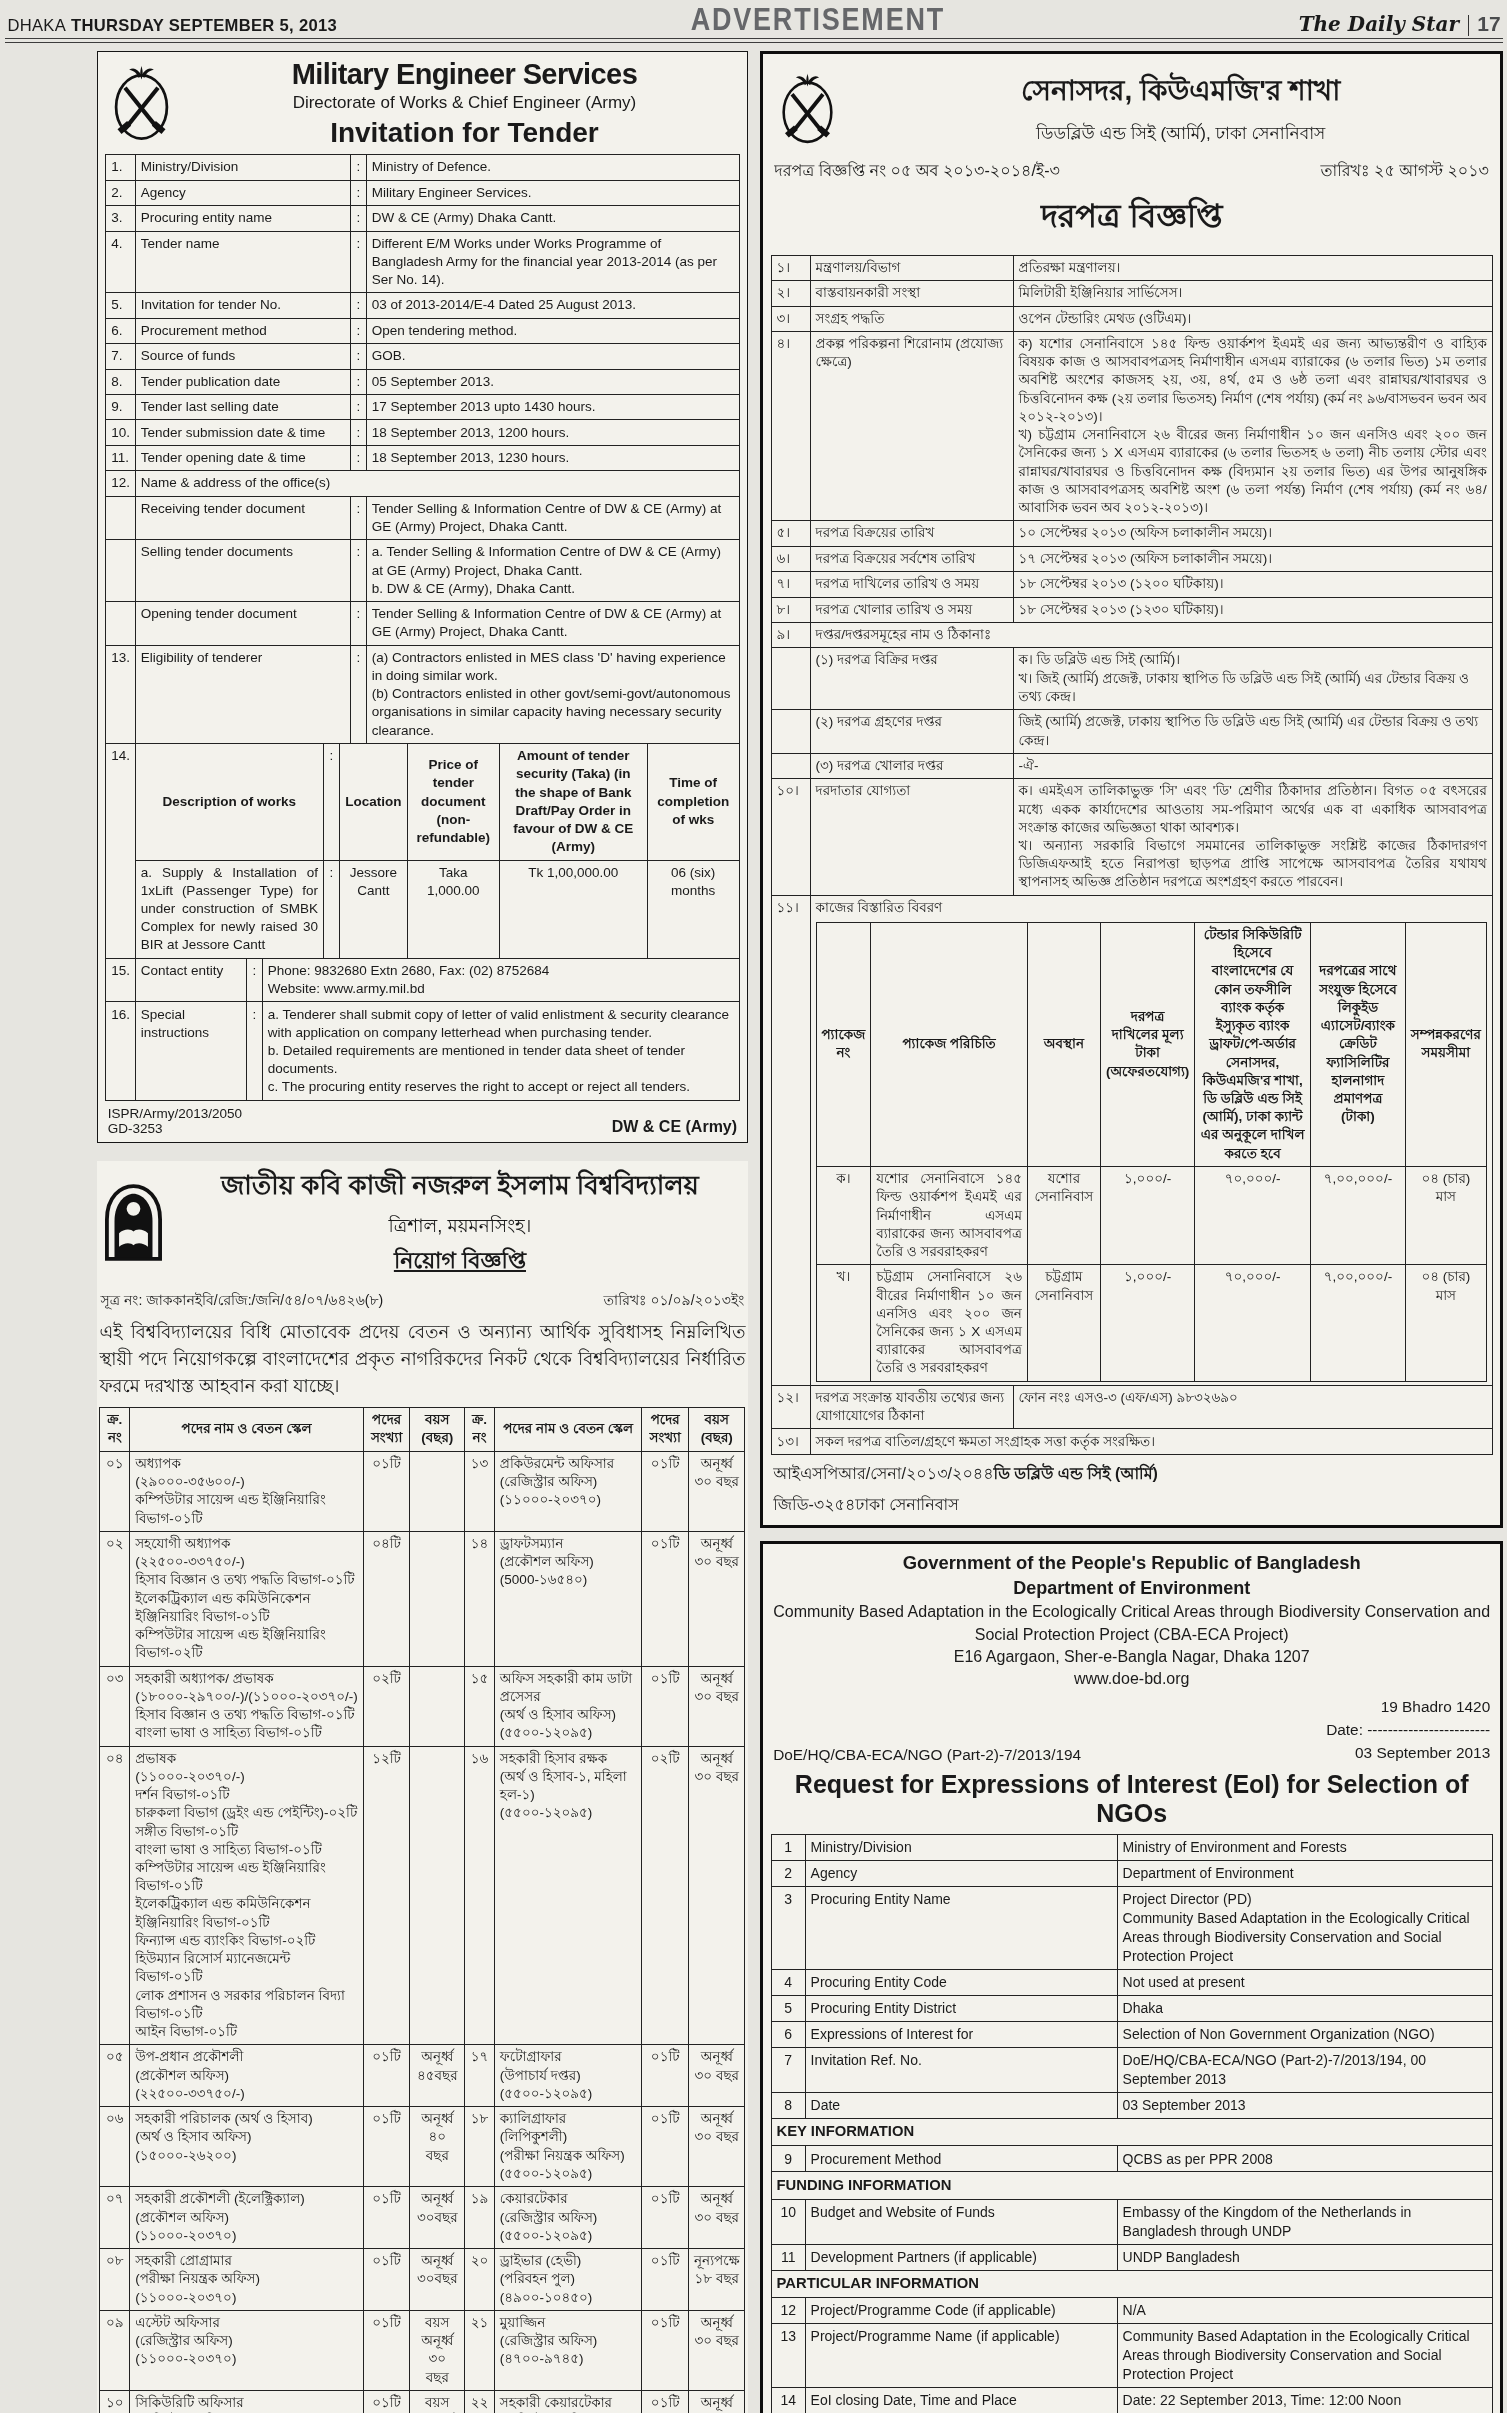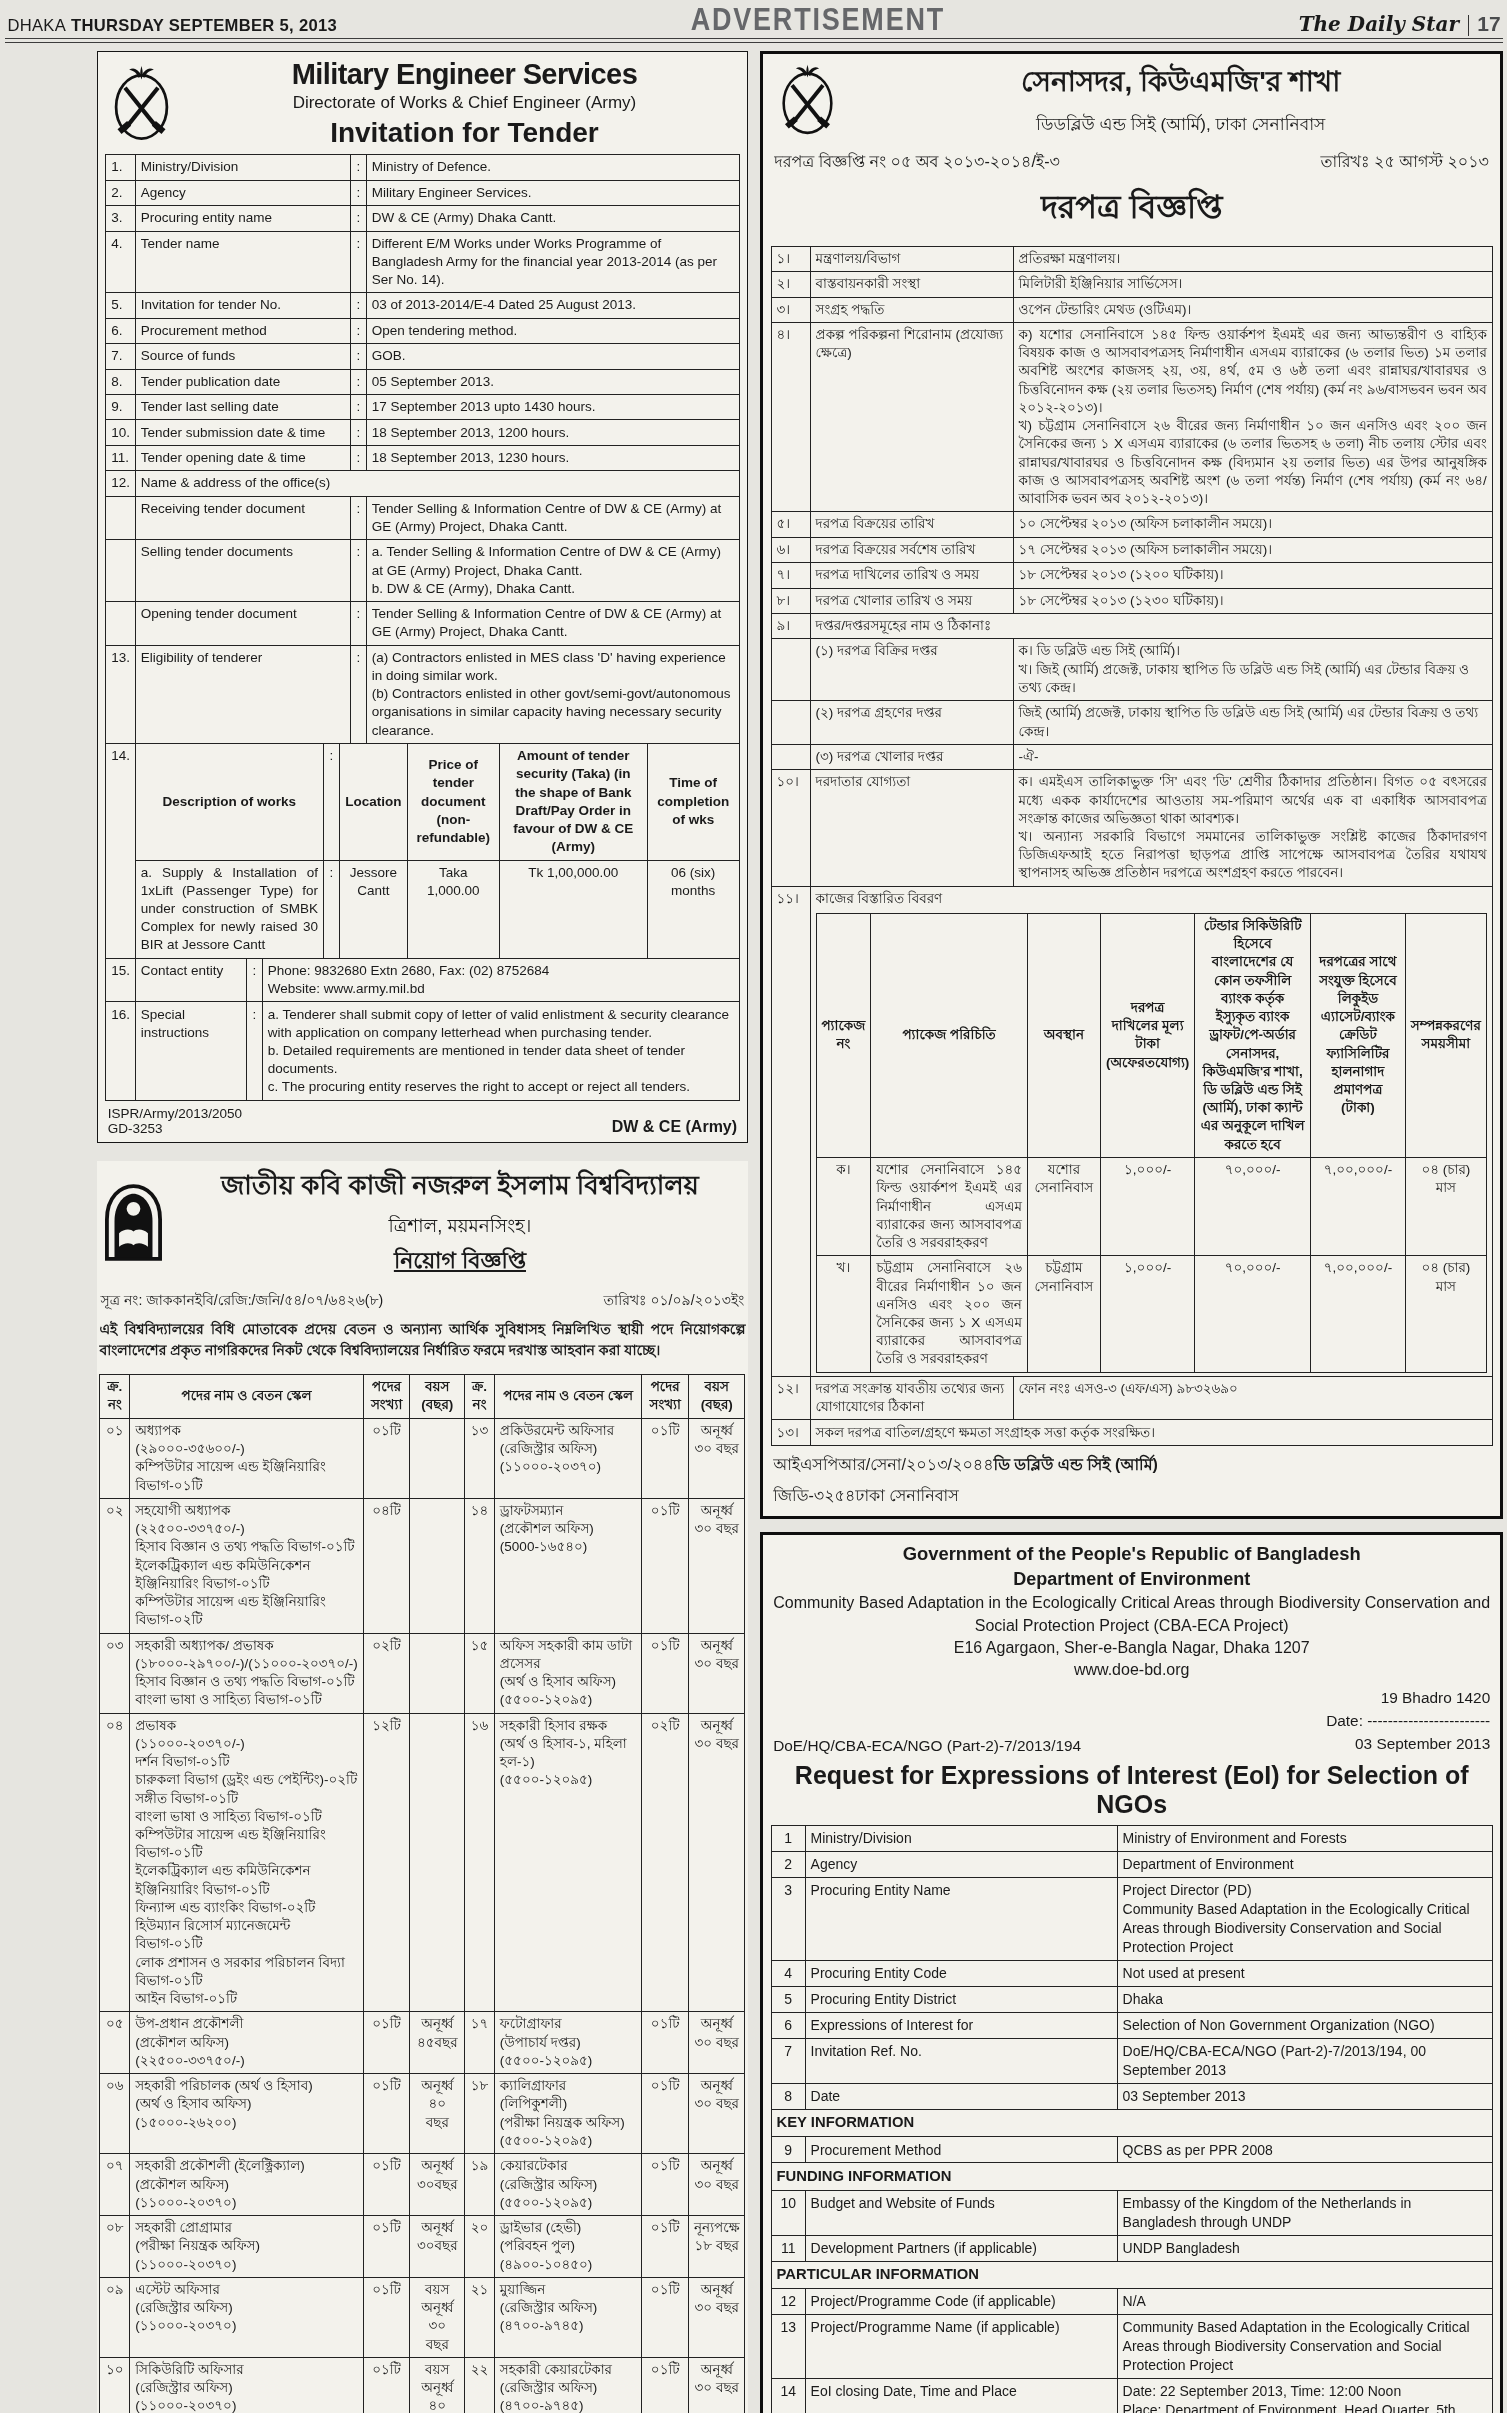--- a/index.html
+++ b/index.html
@@ -40,38 +40,38 @@
   .mes-head { display:flex; align-items:center; gap:11px; margin-bottom:4.9px; }
   .crest { flex:0 0 73px; }
   .mes-head-text { flex:1; text-align:center; }
   .mes-title { font-size:29px; font-weight:bold; letter-spacing:-0.6px; }
   .mes-sub { font-size:17px; margin-top:1.2px; }
   .mes-heading { font-size:28px; font-weight:bold; margin-top:4.9px; }
   .mes-footer { display:flex; justify-content:space-between; align-items:flex-end; padding:4.9px 2.5px 0 2.5px; font-size:13.5px; }
   .mes-sign { font-size:16px; font-weight:bold; }
 
   
-  .abn-head { display:flex; align-items:center; gap:25px; }
+  .abn-head { display:flex; align-items:center; gap:25px;margin-top:9px; }
   .abn-head-text { flex:1; text-align:center; }
   .abn-title { font-size:28px; font-weight:bold; }
   .abn-sub { font-size:17px; margin-top:3.7px; }
   .abn-refrow { display:flex; justify-content:space-between; font-size:16px; margin:9.8px 3.7px 2.5px 3.7px; }
   .abn-heading { text-align:center; font-size:32px; font-weight:bold; margin:6.1px 0 9.8px 0; }
   .abn-footer { font-size:16px; margin-top:6.1px; padding:0 2.5px; }
   .abn-footer .row { display:flex; margin-top:3.7px; }
 
   
   .uni { background:#f3f2ec; padding:3.7px 2.5px; }
   .uni-head { display:flex; align-items:center; gap:6px; }
   .uni-head-text { flex:1; text-align:center; }
   .uni-title { font-size:26px; font-weight:bold; }
   .uni-sub { font-size:18.4px; margin-top:3.7px; }
   .uni-heading { font-size:22px; font-weight:bold; text-decoration:underline; margin-top:7.4px; }
   .uni-refrow { display:flex; justify-content:space-between; font-size:14px; margin:8.6px 1.2px 6.1px 1.2px; }
-  .uni-intro { font-size:14px; line-height:1.5; text-align:justify; margin-bottom:13px;font-weight:bold; }
+  .uni-intro { font-size:18px; line-height:1.5; text-align:justify; margin-bottom:7px; }
 
   
   .doe-head { text-align:center; font-size:16px; line-height:1.4; }
   .doe-gov { font-size:18.4px; font-weight:bold; }
   .doe-dept { font-size:18px; font-weight:bold; }
   .doe-reflines { display:flex; justify-content:space-between; align-items:flex-end; font-size:15.4px; margin:3.7px 2.5px 6.1px 2.5px; }
   .doe-dates { text-align:right; line-height:1.5; }
   .doe-title { text-align:center; font-size:25px; font-weight:bold; margin:4.9px 0 6.1px 0; }
   .doe-tbl td { font-size:14px; }
   .doe-tbl td.sec { font-weight:bold; font-size:14.8px; }

